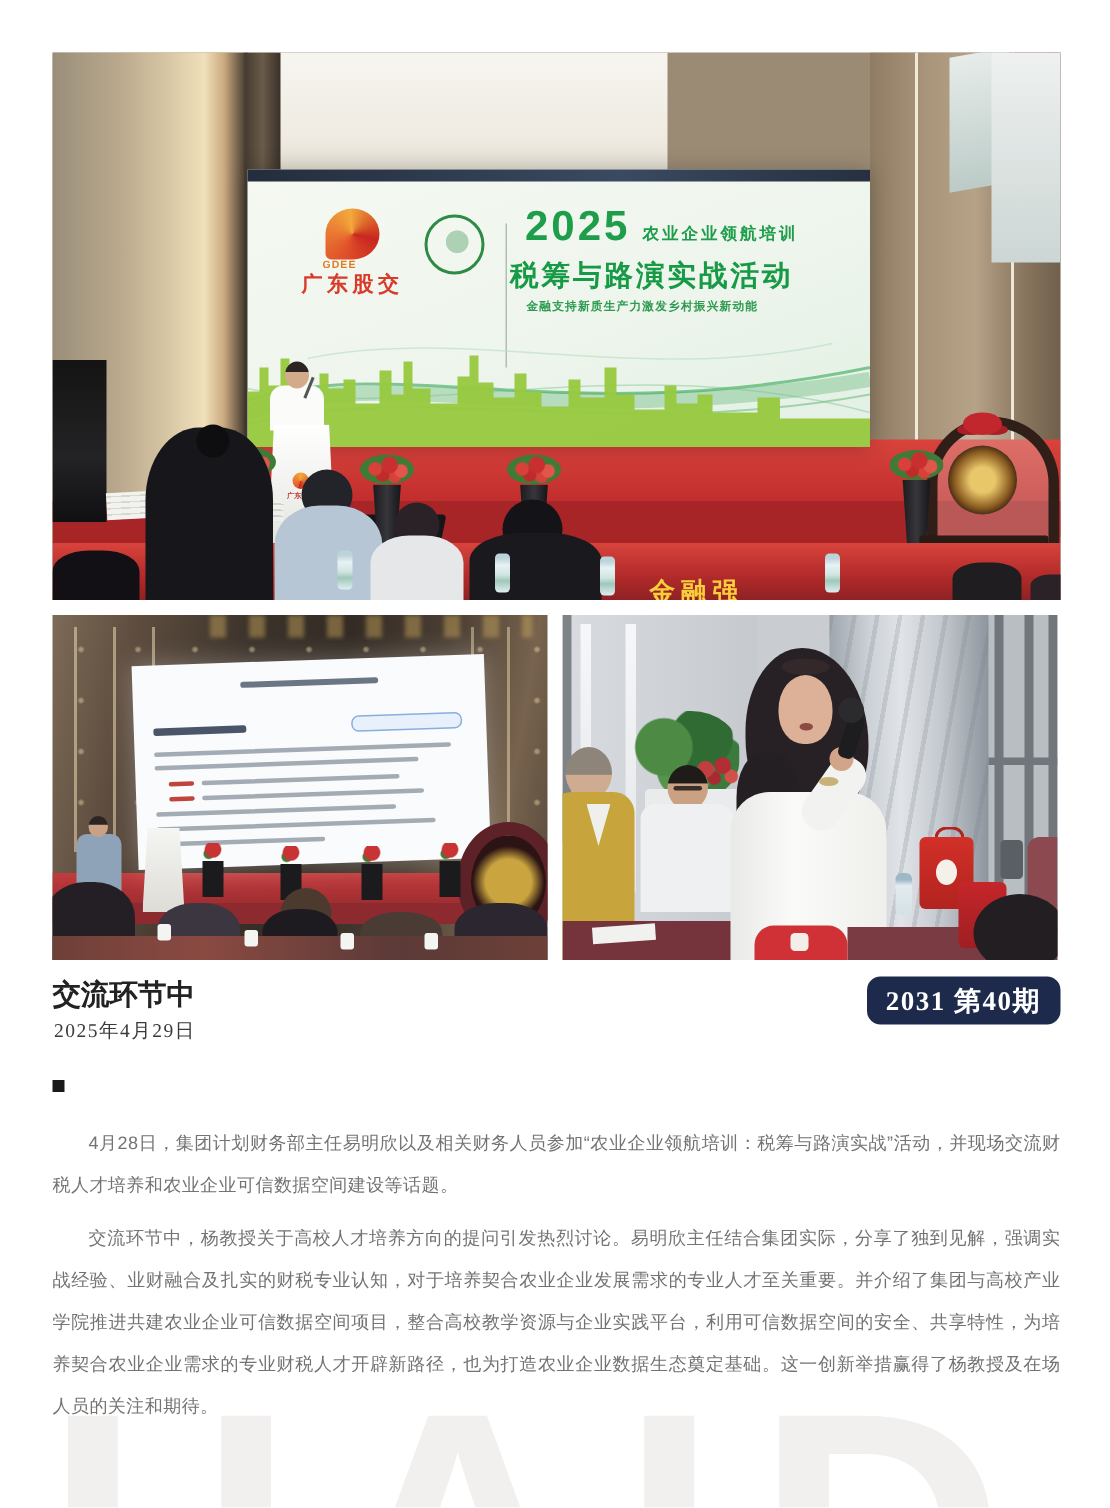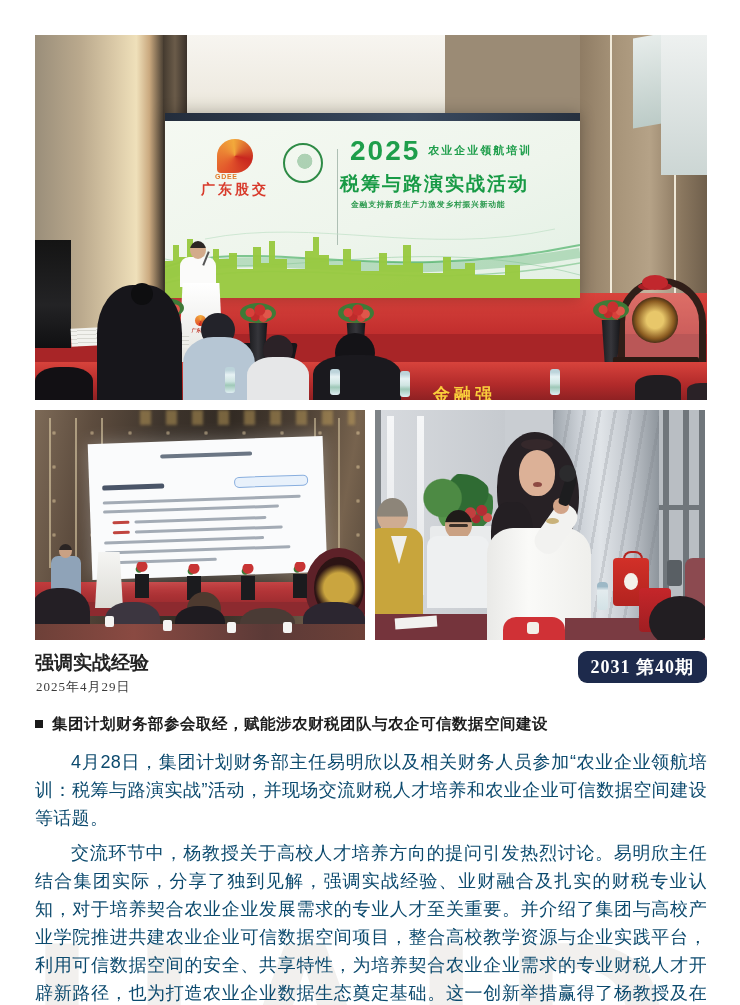--- a/index.html
+++ b/index.html
@@ -36,21 +36,21 @@
   .screen-topbar{left:0;top:0;width:100%;height:8px;background:linear-gradient(90deg,#232d3c,#3a4a60 60%,#26303f);}
   .screen-divider{left:172px;top:36px;width:1px;height:96px;background:#aebfb4;}
 
   .logo-gdee-mark{left:52px;top:26px;width:36px;height:34px;border-radius:50% 50% 50% 4px;
     background:conic-gradient(from 210deg,#e2542b,#f2a93b 40%,#c8271f 70%,#e2542b);}
   .logo-gdee-abbr{left:50px;top:60px;font-size:10px;font-weight:700;color:#e07b28;transform:scale(.7);transform-origin:left top;letter-spacing:1px;}
   .logo-gdee-text{left:36px;top:68px;font-size:14px;font-weight:700;color:#d83a2b;letter-spacing:3px;}
   .logo-green-ring{left:118px;top:30px;width:36px;height:36px;border-radius:50%;border:2px solid #2e8b46;background:
     radial-gradient(circle at 55% 45%,rgba(46,139,70,.35) 0 26%,transparent 28%);}
 
-  .scr-row1{left:185px;top:24px;display:flex;align-items:center;gap:8px;}
+  .scr-row1{left:185px;top:24px;display:flex;align-items:flex-end;gap:8px;}
   .scr-year{font-size:28px;font-weight:800;color:#1e9e4b;letter-spacing:2px;line-height:1;}
   .scr-sub{font-size:11px;font-weight:700;color:#1e9e4b;letter-spacing:2px;margin-bottom:2px;}
   .scr-main{left:175px;top:58px;font-size:19px;font-weight:900;color:#179a45;letter-spacing:2px;}
   .scr-tagline{left:186px;top:86px;font-size:10px;font-weight:700;color:#2e9b50;letter-spacing:1px;
     transform:scale(.78);transform-origin:left top;white-space:nowrap;}
   .scr-waves{left:0;bottom:0;width:100%;height:75px;}
 
   .stage-floor{left:100px;top:258px;width:572px;height:65px;
     background:linear-gradient(180deg,#d8433c,#c22f2e 60%,#ab2527);z-index:2;}
   .stage-front{left:0;bottom:38px;width:100%;height:28px;background:#a82527;z-index:2;}
@@ -194,21 +194,21 @@
 
   
   .dept{left:35px;top:650px;font-family:"Liberation Serif","DejaVu Serif",serif;font-size:19px;font-weight:700;color:#222;z-index:2;}
   .date{left:36px;top:678px;font-family:"Liberation Serif","DejaVu Serif",serif;font-size:13px;color:#3a3a3a;letter-spacing:1px;z-index:2;}
   .issue-badge{right:33px;top:651px;background:#1d2a4c;color:#fff;border-radius:9px;padding:4px 13px;
     font-family:"Liberation Serif","DejaVu Serif",serif;font-size:18px;font-weight:700;letter-spacing:1px;z-index:2;}
   .title-row{left:35px;top:714px;width:672px;display:flex;align-items:flex-start;gap:9px;z-index:2;}
   .title-bullet{width:8px;height:8px;background:#1a1a1a;margin-top:6px;flex:none;}
   .article-title{font-size:15.5px;font-weight:700;color:#1c1c1c;letter-spacing:.5px;line-height:1.3;}
   .body-text{left:35px;top:748px;width:672px;z-index:2;}
-  .body-text p{margin:0 0 7px 0;font-size:18px;line-height:28px;color:#0c4a6e;text-align:justify;
+  .body-text p{margin:0 0 7px 0;font-size:12px;line-height:28px;color:#737373;text-align:justify;
     text-indent:2em;letter-spacing:.3px;}
 </style>
 </head>
 <body>
 
 <div class="page">
 
   <div class="watermark">HAID</div>
 
   <div class="photo" id="photo-stage">
@@ -392,27 +392,26 @@
     <div class="abs gift-logo"></div>
     <div class="abs gift2"></div>
     <div class="abs qa-bottle"></div>
     <div class="abs qa-table-right"></div>
     <div class="abs pright"></div>
     <div class="abs chairback-red"></div>
     <div class="abs chairback-dot"></div>
     <div class="abs pright-hair"></div>
   </div>
 
-  <div class="abs dept">强调实战经验</div>
+  <div class="abs dept">交流环节中</div>
   <div class="abs date">2025年4月29日</div>
   <div class="abs issue-badge">2031 第40期</div>
 
   <div class="abs title-row">
     <div class="title-bullet"></div>
-    <div class="article-title">集团计划财务部参会取经，赋能涉农财税团队与农企可信数据空间建设</div>
   </div>
 
   <div class="abs body-text">
     <p>4月28日，集团计划财务部主任易明欣以及相关财务人员参加“农业企业领航培训：税筹与路演实战”活动，并现场交流财税人才培养和农业企业可信数据空间建设等话题。</p>
     <p>交流环节中，杨教授关于高校人才培养方向的提问引发热烈讨论。易明欣主任结合集团实际，分享了独到见解，强调实战经验、业财融合及扎实的财税专业认知，对于培养契合农业企业发展需求的专业人才至关重要。并介绍了集团与高校产业学院推进共建农业企业可信数据空间项目，整合高校教学资源与企业实践平台，利用可信数据空间的安全、共享特性，为培养契合农业企业需求的专业财税人才开辟新路径，也为打造农业企业数据生态奠定基础。这一创新举措赢得了杨教授及在场人员的关注和期待。</p>
 
   </div>
 
 </div>
 

